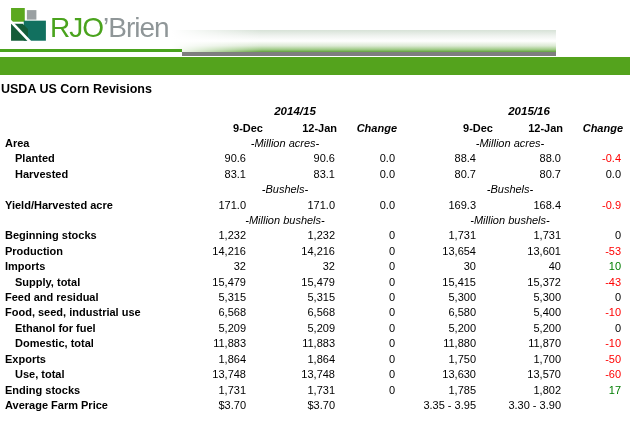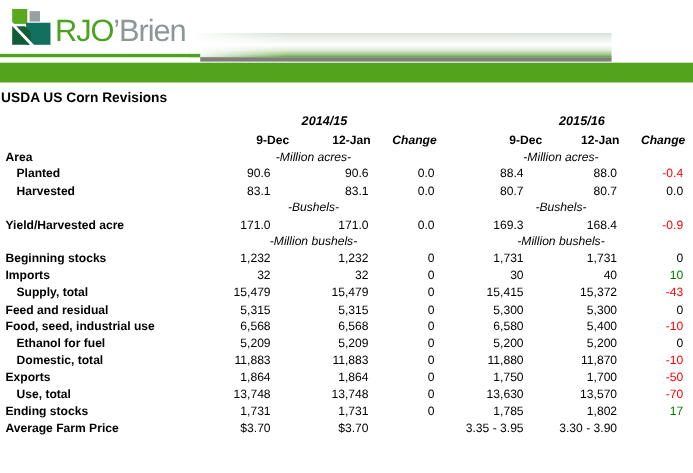--- a/index.html
+++ b/index.html
@@ -141,20 +141,29 @@
       <tr>
         <td class="lbl">Beginning stocks</td>
         <td class="num">1,232</td>
         <td class="num">1,232</td>
         <td class="num">0</td>
         <td class="num">1,731</td>
         <td class="num">1,731</td>
         <td class="num">0</td>
       </tr>
       <tr>
+        <td class="lbl">Production</td>
+        <td class="num">14,216</td>
+        <td class="num">14,216</td>
+        <td class="num">0</td>
+        <td class="num">13,654</td>
+        <td class="num">13,601</td>
+        <td class="num neg">-53</td>
+      </tr>
+      <tr>
         <td class="lbl">Imports</td>
         <td class="num">32</td>
         <td class="num">32</td>
         <td class="num">0</td>
         <td class="num">30</td>
         <td class="num">40</td>
         <td class="num pos">10</td>
       </tr>
       <tr>
         <td class="lbl ind">Supply, total</td>
@@ -210,21 +219,21 @@
         <td class="num">1,700</td>
         <td class="num neg">-50</td>
       </tr>
       <tr>
         <td class="lbl ind">Use, total</td>
         <td class="num">13,748</td>
         <td class="num">13,748</td>
         <td class="num">0</td>
         <td class="num">13,630</td>
         <td class="num">13,570</td>
-        <td class="num neg">-70</td>
+        <td class="num neg">-60</td>
       </tr>
       <tr>
         <td class="lbl">Ending stocks</td>
         <td class="num">1,731</td>
         <td class="num">1,731</td>
         <td class="num">0</td>
         <td class="num">1,785</td>
         <td class="num">1,802</td>
         <td class="num pos">17</td>
       </tr>

